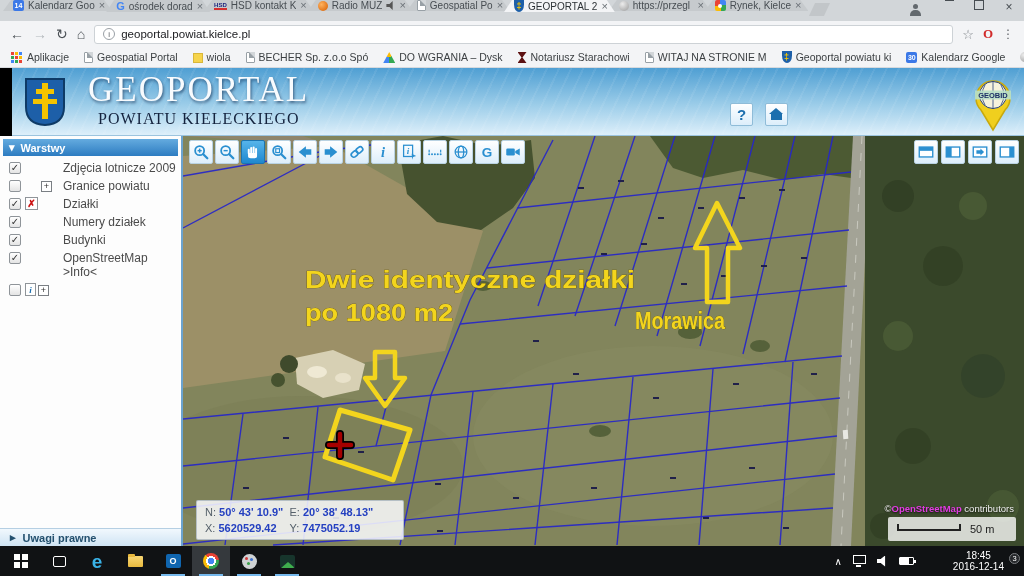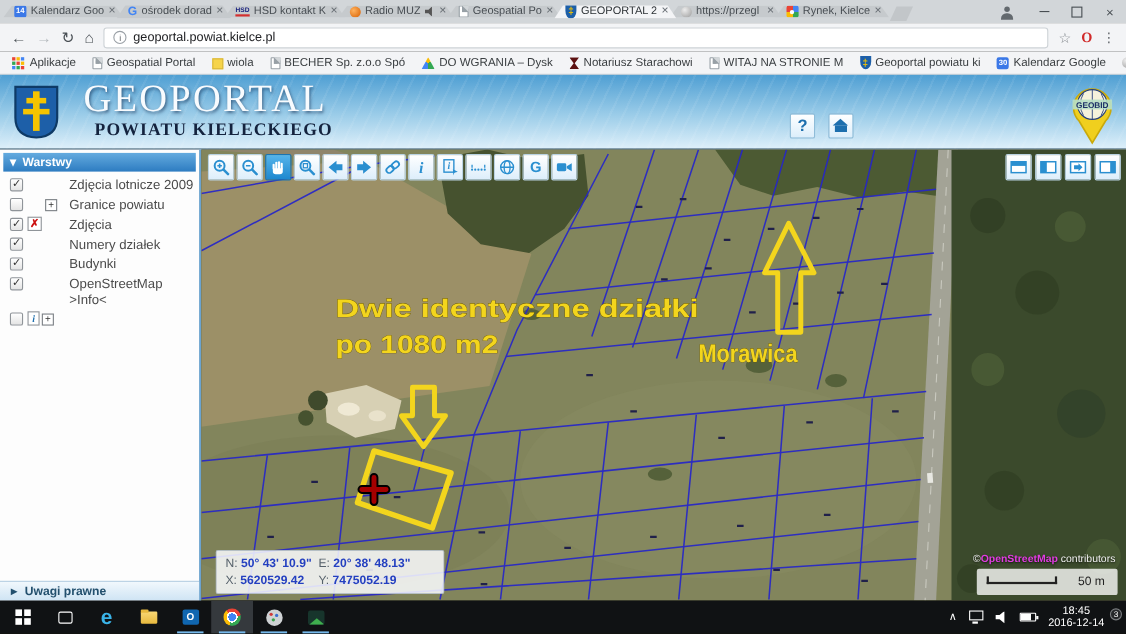--- a/index.html
+++ b/index.html
@@ -1,20 +1,20 @@
 <!DOCTYPE html>
 <html><head>
 <meta charset="utf-8">
 <style>
   * { box-sizing: border-box; margin: 0; padding: 0; }
   html,body { width:1024px; height:576px; overflow:hidden; font-family:"Liberation Sans",sans-serif; background:#000; }
   .screen { width:1024px; height:576px; display:flex; flex-direction:column; position:relative; }
 
   
-  .tabstrip { height:21px; background:#d2d6d9; display:flex; align-items:center; padding-left:3px; }
+  .tabstrip { height:21px; background:#d2d6d9; display:flex; align-items:flex-start; padding-left:3px; }
   .tab { flex:0 0 102px; display:flex; align-items:center; gap:4px; padding:0 7px 0 10px;
          font-size:10px; color:#474d52; background:#c6cacd;
          clip-path:polygon(8px 0,calc(100% - 8px) 0,100% 100%,0 100%); margin-right:-6px; }
   .tab.active { background:#f3f4f6; color:#2d3236; z-index:2; }
   .tab-title { flex:1; white-space:nowrap; overflow:hidden; text-overflow:ellipsis; }
   .tab-close { font-size:11px; color:#6a7076; line-height:1; }
   .ti { display:inline-flex; align-items:center; justify-content:center; flex:0 0 auto; }
   .cal { width:11px; height:11px; background:#3b78e7; border-radius:2px; color:#fff; font-size:7px; font-weight:bold; display:flex; align-items:center; justify-content:center; }
   .gg { color:#4285f4; font-weight:bold; font-size:11px; }
   .hsd { font-size:6px; font-weight:800; color:#1a237e; border-bottom:2px solid #d32f2f; line-height:1; }
@@ -51,26 +51,26 @@
   .bookmarksbar { height:21px; background:#f3f4f6; display:flex; align-items:center; gap:15px; padding:0 10px; font-size:10.5px; color:#3c4043; border-bottom:1px solid #d7dade; }
   .bm { display:flex; align-items:flex-end; gap:4px; white-space:nowrap; }
   .bi { display:inline-flex; }
   .apps { width:3px; height:3px; margin:0 9px 8px 1px; background:#ea4335; box-shadow:4px 0 #fbbc05,8px 0 #4285f4,0 4px #34a853,4px 4px #ea4335,8px 4px #fbbc05,0 8px #4285f4,4px 8px #34a853,8px 8px #ea4335; }
   .note { width:10px; height:10px; background:#f6d44b; border:1px solid #d9b73a; }
   .drive { width:12px; height:11px; clip-path:polygon(50% 0,100% 100%,0 100%); background:conic-gradient(from 180deg,#4285f4 0 33%,#fbbc05 0 66%,#34a853 0); }
   .hg { width:9px; height:11px; background:#5d1212; clip-path:polygon(0 0,100% 0,55% 50%,100% 100%,0 100%,45% 50%); }
 
   
   .geo-header { height:68px; position:relative; background:linear-gradient(#4f9fd3,#9ccde9 55%,#ddeffa);
-    border-bottom:1px solid #9cc4de; }
+    border-bottom:1px solid #9cc4de;margin-left:12px; }
   .geo-header::before { content:""; position:absolute; inset:0;
     background:repeating-linear-gradient(115deg,rgba(255,255,255,.07) 0 2px,transparent 2px 11px); }
   .crest { position:absolute; left:12px; top:9px; }
   .geo-title { position:absolute; left:76px; top:2px; font-family:"Liberation Serif",serif; font-size:35px; letter-spacing:2px; color:#f8fbfe; text-shadow:1px 2px 3px rgba(15,40,75,.65); }
-  .geo-subtitle { position:absolute; left:86px; top:42px; font-family:"Liberation Serif",serif; font-weight:bold; font-size:16px; letter-spacing:1px; color:#14233e; text-transform:uppercase; }
+  .geo-subtitle { position:absolute; left:86px; top:42px; font-family:"Liberation Serif",serif; font-weight:normal; font-size:16px; letter-spacing:1px; color:#14233e; text-transform:uppercase; }
   .hbtn { position:absolute; top:35px; width:23px; height:23px; background:linear-gradient(#ffffff,#dceefb); border:1px solid #8fbcd8; border-radius:2px; display:flex; align-items:center; justify-content:center; color:#1d6fae; font-weight:bold; font-size:15px; }
   .hbtn.help { left:718px; }  .hbtn.home { left:753px; }
   .house { width:11px; height:6px; background:#1d6fae; position:relative; margin-top:5px; }
   .house::before { content:""; position:absolute; left:-2px; bottom:6px; border:7.5px solid transparent; border-bottom:6px solid #1d6fae; border-top:none; }
   .geobid { position:absolute; right:4px; top:2px; }
 
   
   .main { height:410px; display:flex; }
   .sidebar { width:183px; background:#fdfdfd; border-right:2px solid #6ba3cf; position:relative; font-size:12px; }
   .layers-header { margin:3px; height:17px; background:linear-gradient(#64abdf,#2d7cc1); color:#fff; font-size:11px; font-weight:bold; display:flex; align-items:center; gap:6px; padding:0 6px; }
@@ -91,21 +91,21 @@
   .maptoolbar { position:absolute; top:4px; left:6px; display:flex; gap:2px; }
   .tb { width:24px; height:24px; background:linear-gradient(#ffffff,#ddeefb); border:1px solid #b9d2e2; border-radius:2px; color:#2a8fd0; display:flex; align-items:center; justify-content:center; }
   .tb svg { width:18px; height:18px; }
   .tb.active { background:linear-gradient(#56b4ea,#1e88cf); border-color:#1c74b0; color:#fff; }
   .panelbtns { position:absolute; top:4px; right:5px; display:flex; gap:3px; }
   .coordbox { position:absolute; left:13px; bottom:6px; width:208px; background:rgba(252,253,255,.85); border:1px solid rgba(140,155,170,.55); border-radius:2px; padding:3px 8px; font-size:11px; line-height:16px; display:grid; grid-template-columns:1fr 1.25fr; }
   .coordbox .lab { color:#55606a; }
   .coordbox .val { color:#2440c0; font-weight:bold; }
   .attr { position:absolute; right:10px; bottom:32px; font-size:9.5px; color:#f0f0f0; text-shadow:0 1px 2px rgba(0,0,0,.8); }
   .attr .lnk { color:#e23ce2; font-weight:bold; }
-  .scalebar { position:absolute; right:8px; bottom:5px; width:128px; height:21px; background:rgba(255,255,255,.78); border-radius:2px; display:flex; align-items:center; gap:19px; padding:12px 9px; }
+  .scalebar { position:absolute; right:8px; bottom:5px; width:128px; height:21px; background:rgba(255,255,255,.78); border-radius:2px; display:flex; align-items:center; gap:9px; padding:12px 9px; }
   .bracket { width:64px; height:7px; border-bottom:2px solid #222; border-left:2px solid #222; border-right:2px solid #222; margin-top:-3px; }
   .scale-label { font-size:11px; color:#222; }
 
   
   .taskbar { height:30px; background:#101214; display:flex; align-items:center; padding-left:2px; position:relative; }
   .tbtn { width:38px; height:30px; display:flex; align-items:center; justify-content:center; position:relative; }
   .tbtn.run::after { content:""; position:absolute; bottom:0; left:7px; right:7px; height:2px; background:#76b9ed; }
   .tbtn.activeapp { background:#35393d; }
   .win { width:6px; height:6px; background:#fff; box-shadow:8px 0 #fff,0 8px #fff,8px 8px #fff; margin:-8px 8px 0 0; }
   .taskview { width:13px; height:11px; border:1.5px solid #fff; border-radius:2px; }
@@ -119,21 +119,21 @@
   .paint::before { content:""; position:absolute; left:3px; top:3px; width:3px; height:3px; border-radius:50%; background:#d03a3a; box-shadow:5px 1px 0 #3a6fd0,2px 5px 0 #3aa04a; }
   .photos { width:15px; height:13px; background:#17352c; border-radius:2px; position:relative; overflow:hidden; }
   .photos::after { content:""; position:absolute; left:1px; bottom:0; border:7px solid transparent; border-bottom:6px solid #3fae4e; border-top:none; }
   .tray { margin-left:auto; display:flex; align-items:center; gap:11px; padding-right:9px; color:#fff; }
   .chev { font-size:10px; color:#fff; }
   .net { width:13px; height:9px; border:1.5px solid #fff; position:relative; margin-top:-3px; }
   .net::after { content:""; position:absolute; left:2px; bottom:-4px; width:5px; height:2px; background:#fff; box-shadow:-2px 2px 0 -1px #fff,5px 2px 0 -1px #fff; }
   .spk { width:11px; height:11px; background:#fff; clip-path:polygon(0 32%,35% 32%,75% 0,75% 100%,35% 68%,0 68%); }
   .batt { width:15px; height:8px; border:1px solid #fff; border-radius:1px; position:relative; background:linear-gradient(90deg,#fff 0 70%,transparent 70%); }
   .batt::after { content:""; position:absolute; right:-3px; top:1.5px; width:2px; height:3px; background:#fff; }
-  .clock { text-align:center; font-size:10px; line-height:11px; }
+  .clock { text-align:center; font-size:10px; line-height:11px;margin-left:28px; }
   .notif { width:14px; height:12px; background:#fff; border-radius:1px; clip-path:polygon(0 0,100% 0,100% 72%,55% 72%,38% 100%,38% 72%,0 72%); position:relative; }
   .notifwrap { position:relative; }
   .badge { position:absolute; right:-5px; bottom:-3px; width:11px; height:11px; border-radius:50%; background:#26282b; border:1px solid #7a7d80; color:#fff; font-size:7.5px; display:flex; align-items:center; justify-content:center; }
 </style>
 </head>
 <body>
 
 <div class="screen">
 
   <div class="tabstrip">
@@ -285,21 +285,21 @@
               <span class="expand">+</span>
             </span>
             <span class="llabel">Granice powiatu</span>
           </div>
           <div class="layer-row">
             <span class="cb">✓</span>
             <span class="iconzone">
               <span class="legend">✗</span>
               <span class="spc"></span>
             </span>
-            <span class="llabel">Zdjęcia</span>
+            <span class="llabel">Działki</span>
           </div>
           <div class="layer-row">
             <span class="cb">✓</span>
             <span class="iconzone"></span>
             <span class="llabel">Numery działek</span>
           </div>
           <div class="layer-row">
             <span class="cb">✓</span>
             <span class="iconzone"></span>
             <span class="llabel">Budynki</span>

